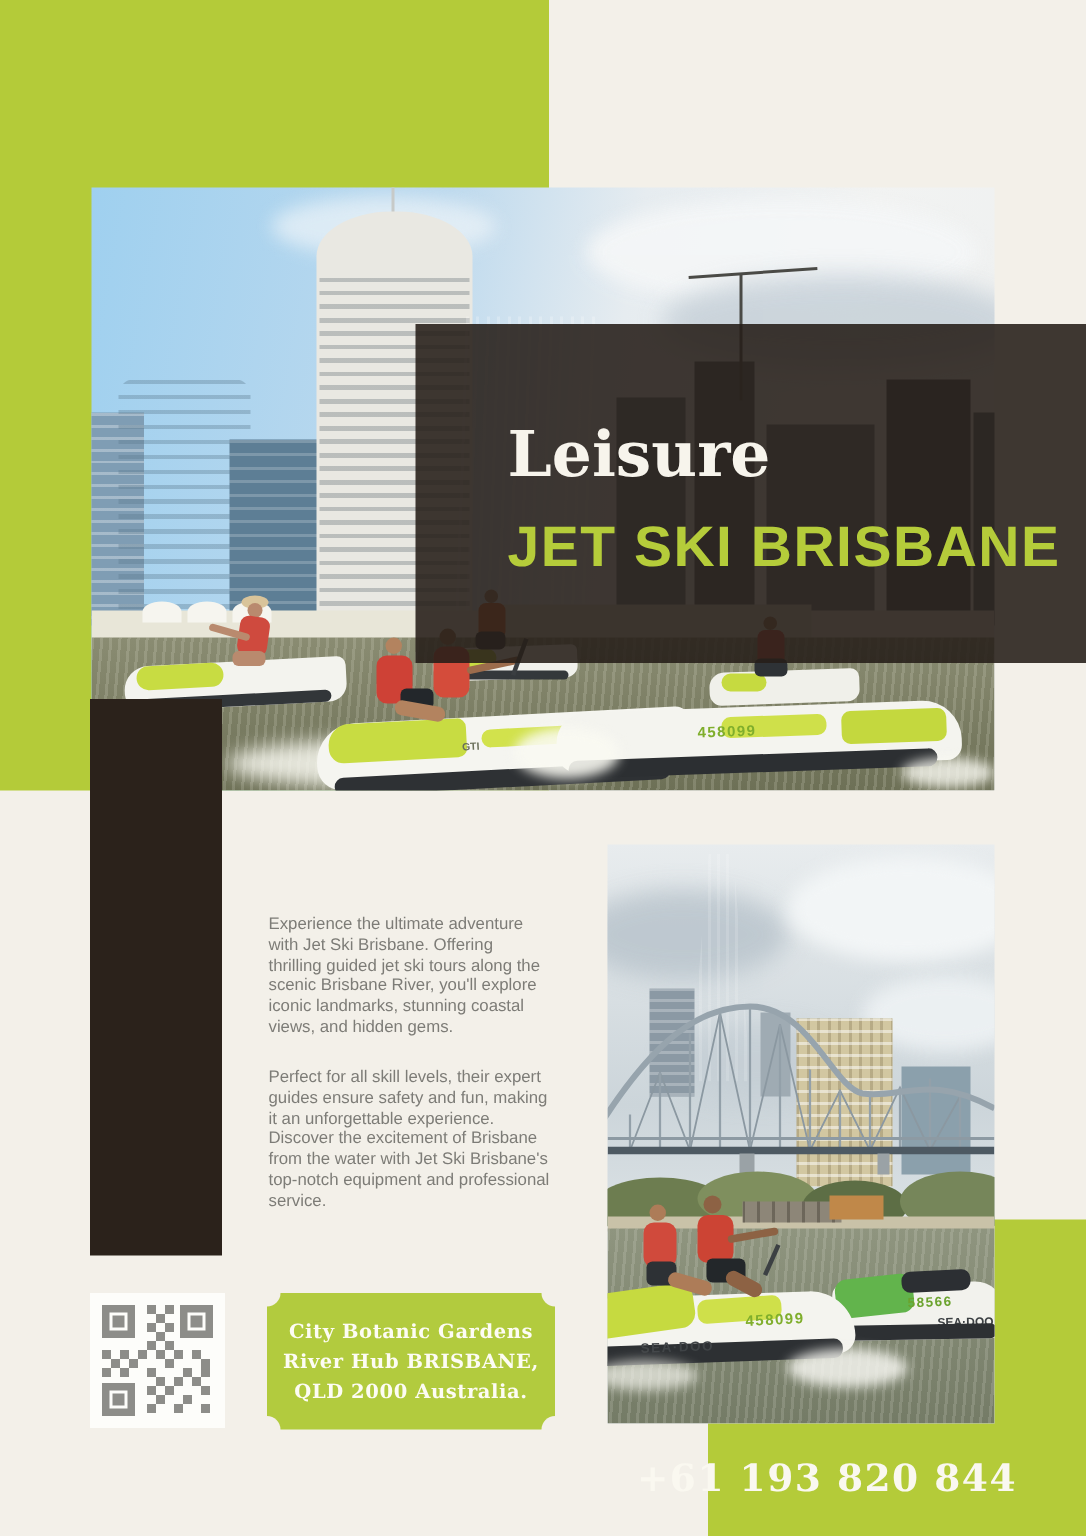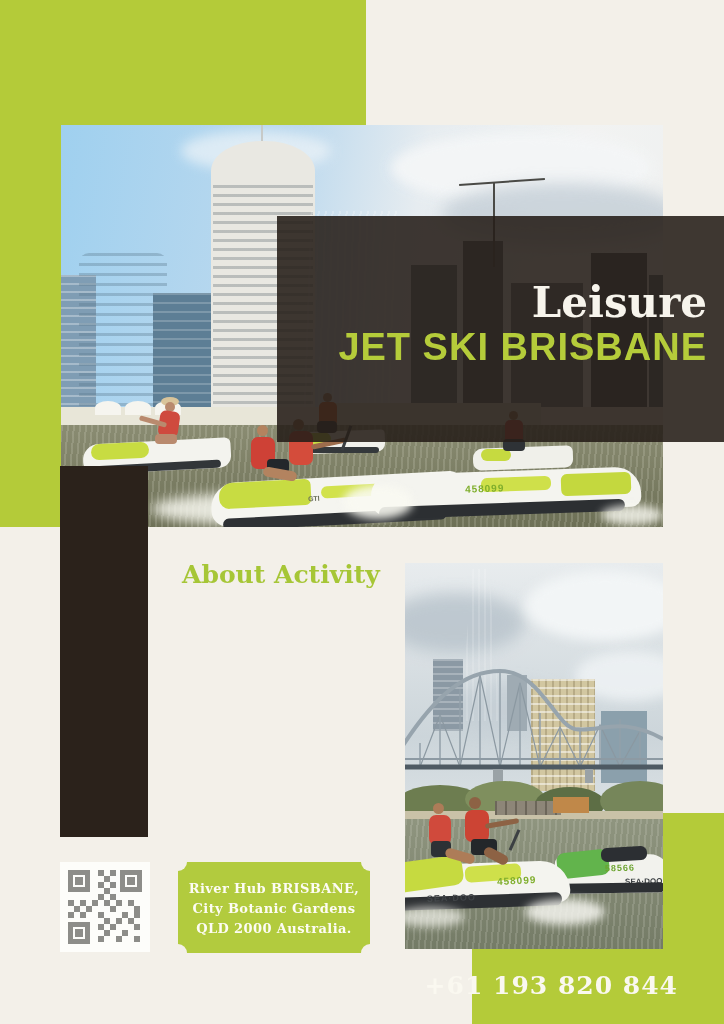--- a/index.html
+++ b/index.html
@@ -8,25 +8,25 @@
     background:#f3f0e9;font-family:"Liberation Sans",sans-serif;
     margin:0 auto;
   }
   .abs{position:absolute;}
   
   .green-tl{left:0;top:0;width:366px;height:527px;background:#b4cb39;}
   .brown-bar{left:60px;top:466px;width:88px;height:371px;background:#2b221b;z-index:6;}
   .green-br{left:472px;top:813px;width:252px;height:211px;background:#b4cb39;z-index:1;}
   .dark-overlay{left:277px;top:216px;width:447px;height:226px;background:rgba(38,31,25,0.885);z-index:4;}
   
-  .hero{right:17px;top:280px;text-align:right;z-index:5;}
+  .hero{right:17px;top:280px;text-align:left;z-index:5;}
   .hero-sub{font-family:"DejaVu Serif","Liberation Serif",serif;font-weight:bold;
     font-size:42px;line-height:1.1;color:#f7f4ec;}
   .hero-title{font-family:"Liberation Sans",sans-serif;font-weight:bold;
-    font-size:38px;line-height:1.05;color:#b5cc3a;letter-spacing:1px;margin-top:2px;}
+    font-size:38px;line-height:1.05;color:#b5cc3a;letter-spacing:1px;margin-top:20px;}
   
   .about-h{left:182px;top:560px;font-family:"DejaVu Serif","Liberation Serif",serif;
     font-weight:bold;font-size:25px;color:#a6c636;z-index:3;}
   .para{left:179px;width:188px;font-size:11.2px;line-height:13.8px;color:#7d7c77;z-index:3;}
   .para1{top:610px;}
   .para2{top:712px;}
   
   .qr{left:60px;top:862px;width:90px;height:90px;background:#fdfdfa;z-index:3;}
   .qr-f{position:absolute;width:12px;height:12px;border:5px solid #8d8d89;background:#fdfdfa;}
   .qr-f::after{content:"";position:absolute;left:2px;top:2px;width:8px;height:8px;background:#8d8d89;}
@@ -140,36 +140,37 @@
 
   <div class="abs dark-overlay"></div>
 
   <div class="abs hero">
     <div class="hero-sub">Leisure</div>
     <div class="hero-title">JET SKI BRISBANE</div>
   </div>
 
   <div class="abs brown-bar"></div>
 
-  <div class="abs about-h">About Activity</div>
+  <div class="abs para para1">Experience the ultimate adventure with Jet Ski Brisbane. Offering thrilling guided jet ski tours along the scenic Brisbane River, you'll explore iconic landmarks, stunning coastal views, and hidden gems.</div>
+  <div class="abs para para2">Perfect for all skill levels, their expert guides ensure safety and fun, making it an unforgettable experience. Discover the excitement of Brisbane from the water with Jet Ski Brisbane's top-notch equipment and professional service.</div>
 
   <div class="abs qr">
     <div class="qr-f" style="left:8px;top:8px;"></div>
     <div class="qr-f" style="left:60px;top:8px;"></div>
     <div class="qr-f" style="left:8px;top:60px;"></div>
     <div class="qr-dots"></div>
   </div>
 
   <div class="abs plaque">
     <div class="notch" style="left:-9px;top:-9px;"></div>
     <div class="notch" style="right:-9px;top:-9px;"></div>
     <div class="notch" style="left:-9px;bottom:-9px;"></div>
     <div class="notch" style="right:-9px;bottom:-9px;"></div>
+    <div class="plaque-line">City Botanic Gardens</div>
     <div class="plaque-line">River Hub BRISBANE,</div>
-    <div class="plaque-line">City Botanic Gardens</div>
     <div class="plaque-line">QLD 2000 Australia.</div>
   </div>
 
   <div class="abs green-br"></div>
 
   <div class="abs photo photo2" style="background:linear-gradient(180deg,#e8ecee,#ccd5da 45%,#dee4e7 70%);">
     <div class="abs r50 blur8" style="left:-20px;top:30px;width:140px;height:60px;background:#b9c4cc;opacity:.85;"></div>
     <div class="abs r50 blur6" style="left:120px;top:8px;width:160px;height:70px;background:#f2f5f6;"></div>
     <div class="abs r50 blur8" style="left:40px;top:120px;width:120px;height:50px;background:#c2ccd3;opacity:.7;"></div>
     <div class="abs r50 blur6" style="left:170px;top:88px;width:110px;height:50px;background:#eef2f4;opacity:.9;"></div>

